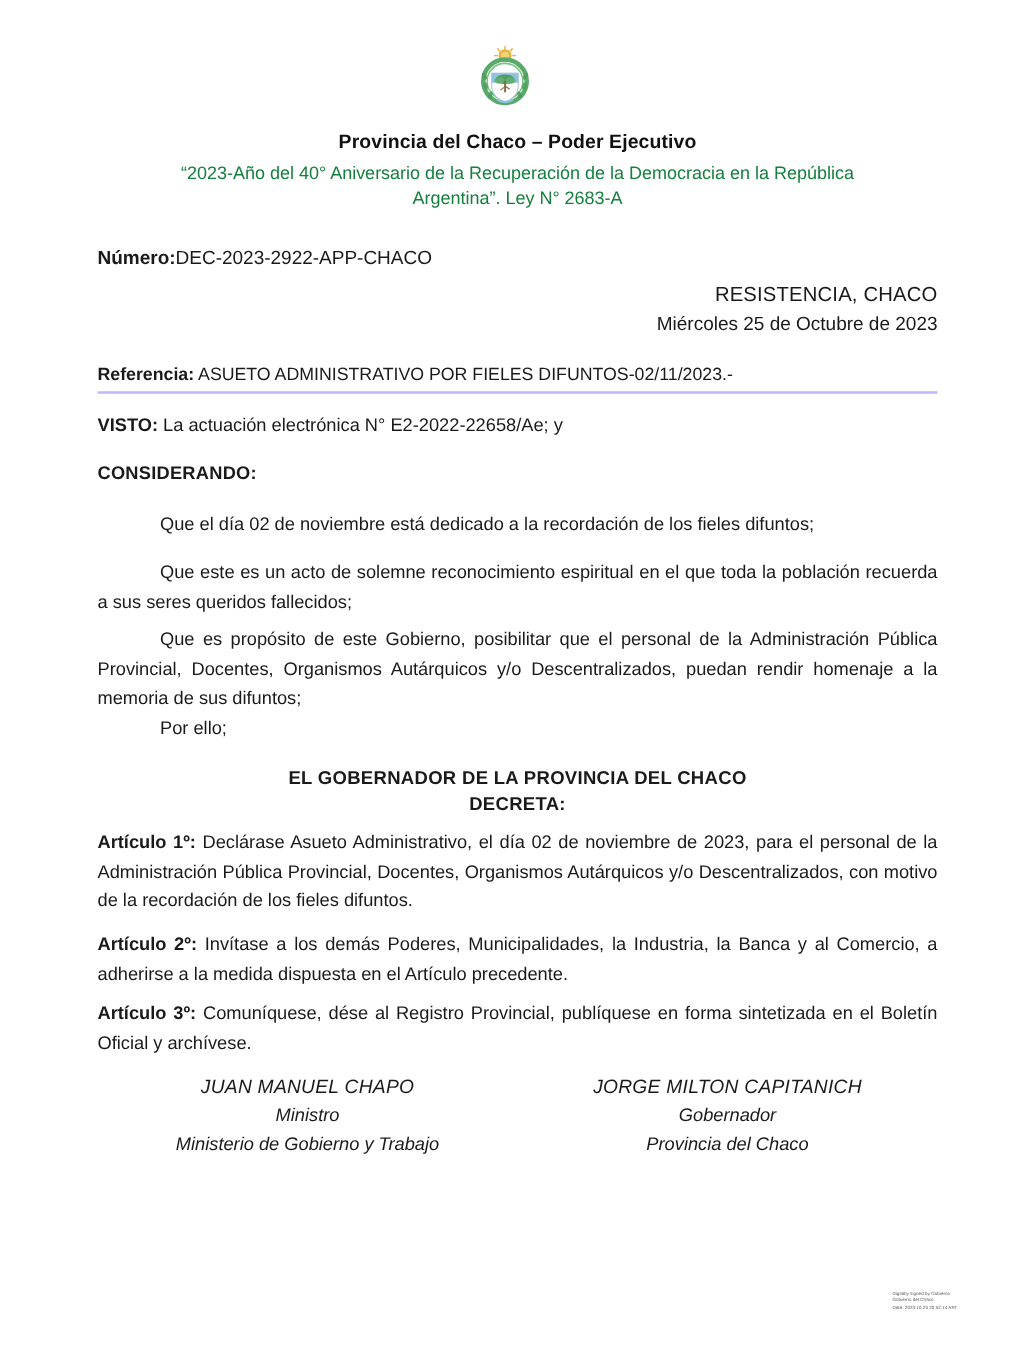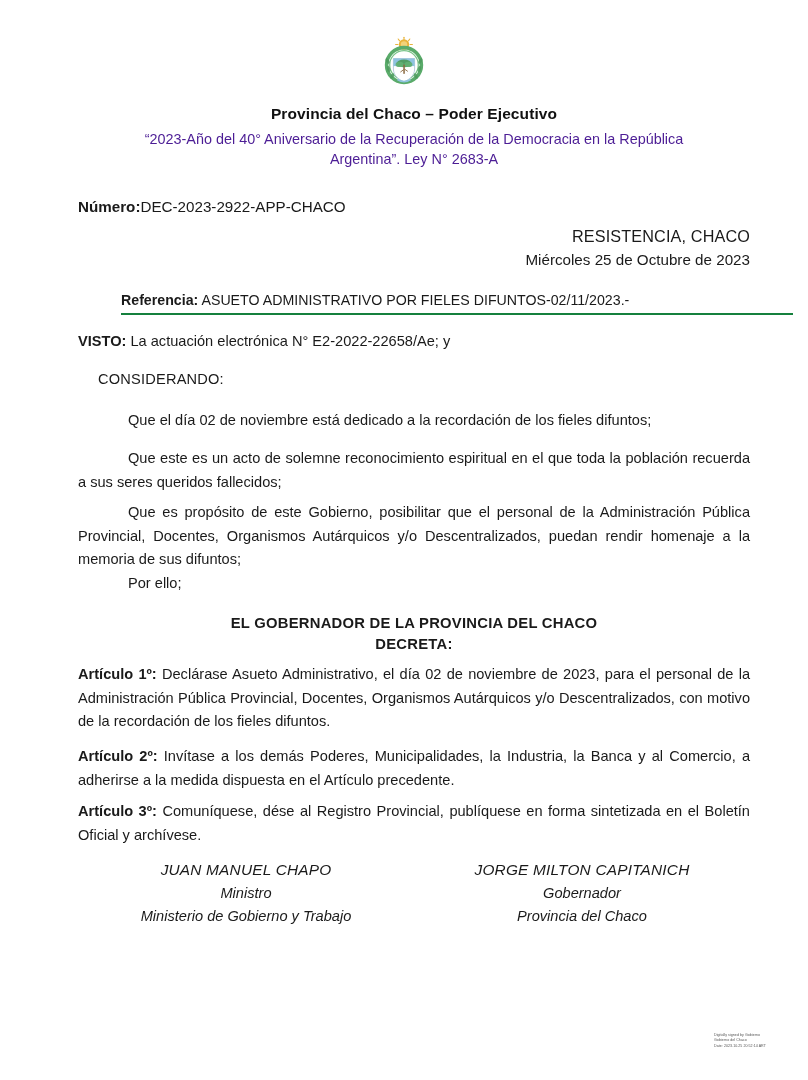--- a/index.html
+++ b/index.html
@@ -53,21 +53,21 @@
     font-size: 15.5px;
     font-weight: bold;
     letter-spacing: 0.1px;
     line-height: 1.35;
     color: #111;
   }
   .header-motto {
     margin-top: 4px;
     font-size: 14.4px;
     line-height: 1.42;
-    color: #4c1d95;
+    color: #15803d;
   }
 
   
   .numero-row {
     position: absolute;
     top: 197px;
     left: 78px;
     font-size: 15.2px;
     line-height: 1.3;
     white-space: nowrap;
@@ -100,45 +100,43 @@
   }
 
   
   .referencia {
     position: absolute;
     top: 292px;
     left: 78px;
     width: 672px;
     font-size: 14.2px;
     padding-bottom: 5px;
-    border-bottom: 2px solid #15803d;
+    border-bottom: 2px solid #c4b5fd;
     white-space: nowrap;
-    margin-left: 43px;
   }
   .ref-label { font-weight: bold; }
   .ref-value { font-weight: normal; }
 
   
   .visto {
     position: absolute;
     top: 333px;
     left: 78px;
     width: 672px;
     font-size: 14.6px;
   }
   .visto-label { font-weight: bold; }
 
   .considerando-head {
     position: absolute;
     top: 371px;
     left: 78px;
     font-size: 14.6px;
-    font-weight: normal;
+    font-weight: bold;
     letter-spacing: 0.2px;
-    margin-left: 20px;
   }
 
   .para {
     position: absolute;
     left: 78px;
     width: 672px;
     font-size: 14.6px;
     line-height: 1.62;
     text-align: justify;
     text-indent: 50px;

